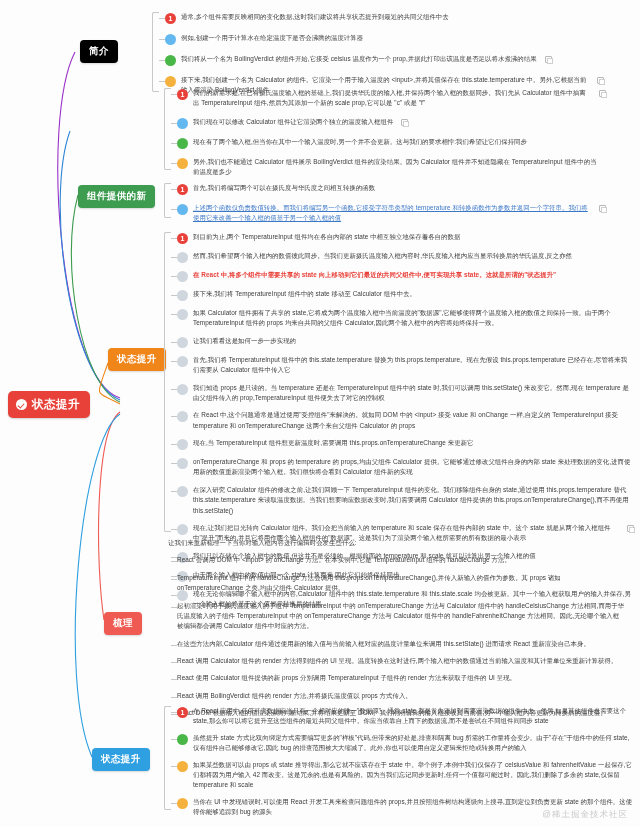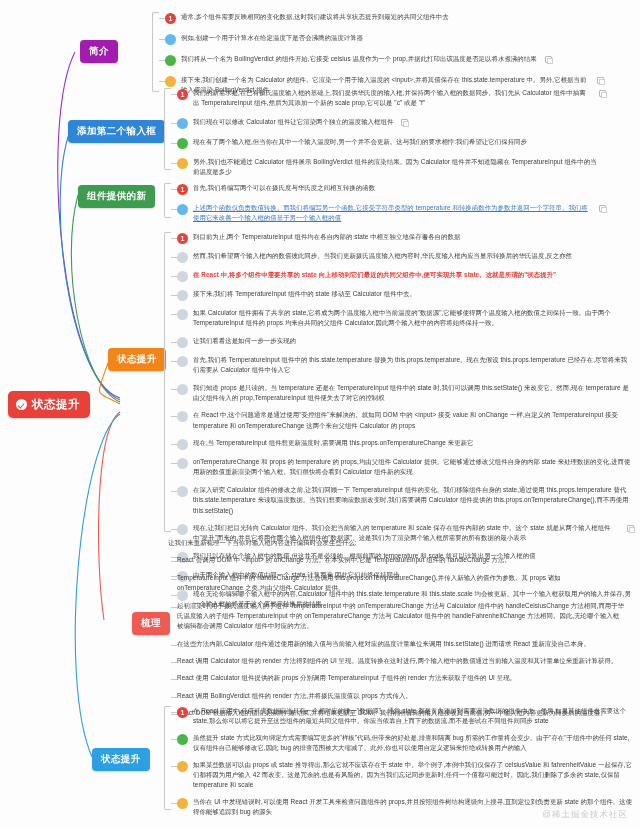--- a/index.html
+++ b/index.html
@@ -127,21 +127,21 @@
     <path d="M120 404 C 95 390, 95 400, 108 363" stroke="#f08519" stroke-width="1.1" fill="none"></path>
     <path d="M120 412 C 95 430, 95 560, 104 620" stroke="#ef5a52" stroke-width="1.1" fill="none"></path>
     <path d="M120 414 C 80 440, 58 680, 92 757" stroke="#2e9fe0" stroke-width="1.1" fill="none"></path>
   </svg>
 
   <div class="root-node">
     <span class="rdot"></span>
     <span>状态提升</span>
   </div>
 
-  <div class="branch" style="left:80px; top:40px; background:#a21caf;">
+  <div class="branch" style="left:80px; top:40px; background:#000000;">
     <span>简介</span>
   </div>
   <div class="group" style="left:152px; top:12px; width:480px;">
     <div class="bracket" style="height:80px;"></div>
 
     <div class="item" style="margin-bottom:9px;">
       <span class="tick"></span>
       <span class="badge" style="background:#e8413a">1</span>
       <span class="txt">通常,多个组件需要反映相同的变化数据,这时我们建议将共享状态提升到最近的共同父组件中去</span>
     </div>
@@ -160,23 +160,20 @@
     </div>
 
     <div class="item">
       <span class="tick"></span>
       <span class="badge" style="background:#f5b13d"></span>
       <span class="txt" style="width:408px">接下来,我们创建一个名为 Calculator 的组件。它渲染一个用于输入温度的 &lt;input&gt;,并将其值保存在 this.state.temperature 中。另外,它根据当前输入值渲染 BoilingVerdict 组件</span>
       <span class="copy"></span>
     </div>
   </div>
 
-  <div class="branch" style="left:68px; top:120px; background:#2e86d6;">
-    <span>添加第二个输入框</span>
-  </div>
   <div class="group" style="left:164px; top:88px; width:470px;">
     <div class="bracket" style="height:82px;"></div>
 
     <div class="item" style="margin-bottom:8px;">
       <span class="tick"></span>
       <span class="badge" style="background:#e8413a">1</span>
       <span class="txt" style="width:398px">我们的新需求是,在已有摄氏温度输入框的基础上,我们提供华氏度的输入框,并保持两个输入框的数据同步。我们先从 Calculator 组件中抽离出 TemperatureInput 组件,然后为其添加一个新的 scale prop,它可以是 "c" 或是 "f"</span>
       <span class="copy"></span>
     </div>
 
@@ -302,21 +299,21 @@
       <span class="badge plain"></span>
       <span class="txt">由于两个输入框中的数值由同一个 state 计算而来,因此它们始终保持同步</span>
     </div>
     <div class="item">
       <span class="tick"></span>
       <span class="badge plain"></span>
       <span class="txt" style="width:448px">现在无论你编辑哪个输入框中的内容,Calculator 组件中的 this.state.temperature 和 this.state.scale 均会被更新。其中一个输入框获取用户的输入并保存,另一个输入框始终基于这个值显示转换后的结果</span>
     </div>
   </div>
 
-  <div class="branch" style="left:104px; top:612px; background:#ef5a52;margin-left:28px;">
+  <div class="branch" style="left:104px; top:612px; background:#ef5a52;">
     <span>梳理</span>
   </div>
   <div class="group" style="left:164px; top:538px; width:470px;">
     <div class="bracket" style="height:162px; border:none;"></div>
 
     <div class="item" style="margin-bottom:7px; padding-left:4px;">
       <span class="txt">让我们来重新梳理一下当你对输入框内容进行编辑时会发生些什么:</span>
     </div>
     <div class="item" style="margin-bottom:7px;">
       <span class="tick"></span>

